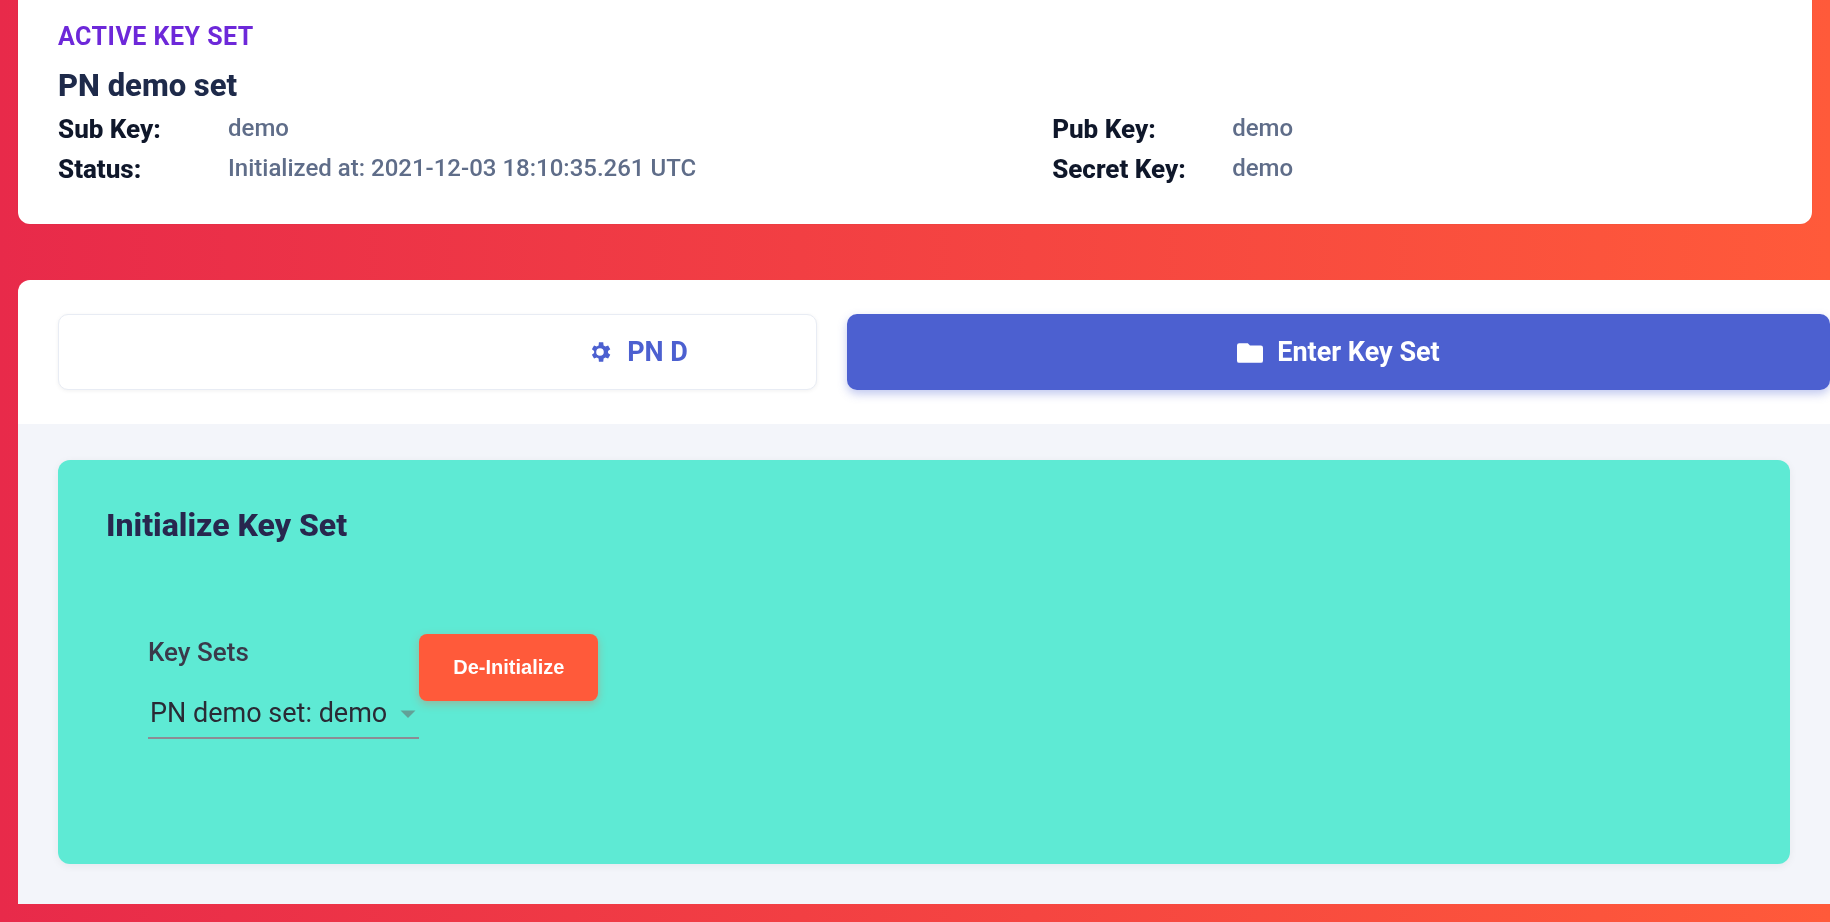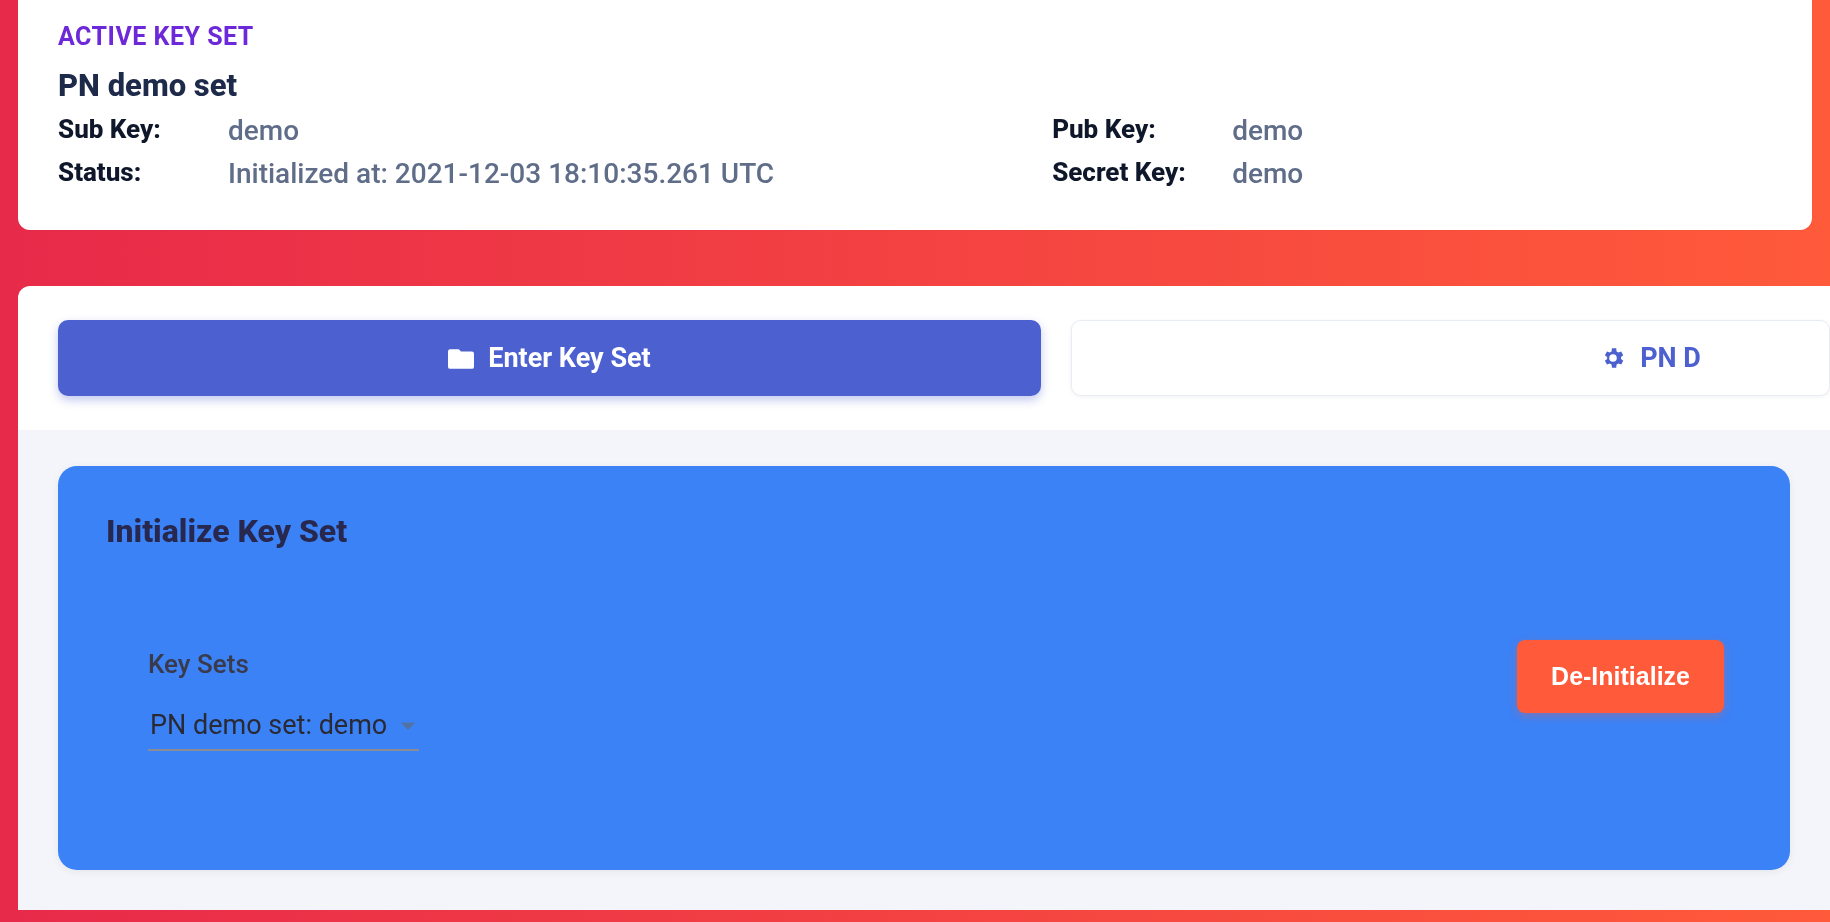--- a/index.html
+++ b/index.html
@@ -39,21 +39,21 @@
       gap: 60px;
       margin-top: 10px;
     }
     .kv-left { flex: 1 1 55%; }
     .kv-right { flex: 0 0 42%; }
 
     .kv-line { display: grid; grid-template-columns: 170px 1fr; margin-bottom: 10px; }
     .kv-right .kv-line { grid-template-columns: 180px 1fr; }
 
     .kv-label { color: #0f172a; font-weight: 800; font-size: 26px; }
-    .kv-value { color: #5f6d89; font-weight: 500; font-size: 28px; }
+    .kv-value { color: #5f6d89; font-weight: 500; font-size: 24px; }
 
     .gap { height: 56px; }
 
     .tabbar {
       background: #ffffff;
       margin: 0 0 0 18px;
       border-radius: 12px 0 0 0;
       padding: 34px 0 34px 40px;
       display: flex;
       gap: 30px;
@@ -90,36 +90,35 @@
     .folder-icon, .gear-icon { display: inline-flex; }
 
     .content-area {
       background: #f3f5fa;
       margin: 0 0 0 18px;
       padding: 36px 40px 40px 40px;
       height: 480px;
     }
 
     .panel {
-      background: #3b82f6;
-      border-radius: 19px;
+      background: #5eead4;
+      border-radius: 12px;
       box-shadow: 0 2px 8px rgba(15,20,40,0.06);
-      padding: 46px 60px 60px 48px;
+      padding: 46px 48px 60px 48px;
       height: 100%;
     }
 
     .panel-title {
       color: #28274e;
       font-weight: 800;
       font-size: 32px;
     }
 
     .panel-body {
       display: flex;
-      justify-content: space-between;
       align-items: flex-end;
       margin-top: 90px;
     }
 
     .field-block { padding-left: 42px; }
 
     .field-label {
       color: #3a3a4a;
       font-size: 26px;
       font-weight: 500;
@@ -136,21 +135,21 @@
       padding: 2px 2px 8px 2px;
       cursor: pointer;
       width: fit-content;
     }
     .select .caret { opacity: 0.55; }
 
     .btn-danger {
       background: #ff5a3a;
       color: #ffffff;
       font-weight: 800;
-      font-size: 25px;
+      font-size: 20px;
       padding: 22px 34px;
       border: none;
       border-radius: 8px;
       cursor: pointer;
       box-shadow: 0 3px 8px rgba(255,90,58,0.35);
       margin-right: 6px;
       margin-bottom: 38px;
     }
   </style>
 </head>
@@ -180,35 +179,35 @@
         <span class="kv-label">Secret Key:</span>
         <span class="kv-value">demo</span>
       </div>
     </div>
   </div>
 </div>
 
 <div class="gap"></div>
 
 <div class="tabbar">
+  <div class="tab tab-secondary">
+    <span class="gear-icon">
+      <svg width="26" height="26" viewBox="0 0 24 24" fill="currentColor">
+          <path d="M19.4 13a7.8 7.8 0 0 0 0-2l2.1-1.6-2-3.5-2.5 1a7.6 7.6 0 0 0-1.7-1L15 3h-4l-.3 2.9a7.6 7.6 0 0 0-1.7 1l-2.5-1-2 3.5L6.6 11a7.8 7.8 0 0 0 0 2l-2.1 1.6 2 3.5 2.5-1c.5.4 1.1.8 1.7 1L11 21h4l.3-2.9c.6-.2 1.2-.6 1.7-1l2.5 1 2-3.5L19.4 13zM12 15.5A3.5 3.5 0 1 1 15.5 12 3.5 3.5 0 0 1 12 15.5z"></path>
+        </svg>
+    </span>
+    <span>PN D</span>
+  </div>
   <div class="tab tab-primary">
     <span class="folder-icon">
       <svg width="26" height="22" viewBox="0 0 24 20" fill="currentColor">
           <path d="M10 2H2a2 2 0 0 0-2 2v14a2 2 0 0 0 2 2h20a2 2 0 0 0 2-2V6a2 2 0 0 0-2-2H12l-2-2z"></path>
         </svg>
     </span>
     <span>Enter Key Set</span>
-  </div>
-  <div class="tab tab-secondary">
-    <span class="gear-icon">
-      <svg width="26" height="26" viewBox="0 0 24 24" fill="currentColor">
-          <path d="M19.4 13a7.8 7.8 0 0 0 0-2l2.1-1.6-2-3.5-2.5 1a7.6 7.6 0 0 0-1.7-1L15 3h-4l-.3 2.9a7.6 7.6 0 0 0-1.7 1l-2.5-1-2 3.5L6.6 11a7.8 7.8 0 0 0 0 2l-2.1 1.6 2 3.5 2.5-1c.5.4 1.1.8 1.7 1L11 21h4l.3-2.9c.6-.2 1.2-.6 1.7-1l2.5 1 2-3.5L19.4 13zM12 15.5A3.5 3.5 0 1 1 15.5 12 3.5 3.5 0 0 1 12 15.5z"></path>
-        </svg>
-    </span>
-    <span>PN D</span>
   </div>
 </div>
 
 <div class="content-area">
   <div class="panel">
     <div class="panel-title">Initialize Key Set</div>
 
     <div class="panel-body">
       <div class="field-block">
         <div class="field-label">Key Sets</div>

